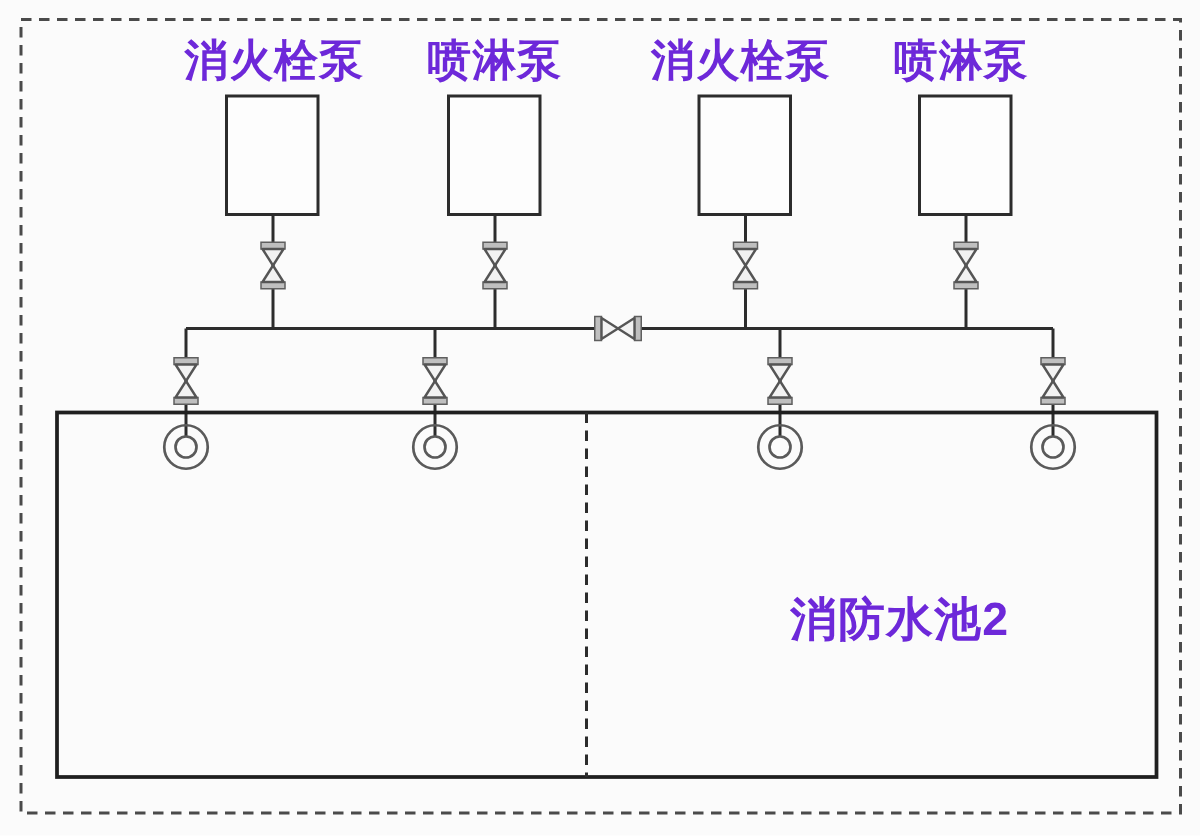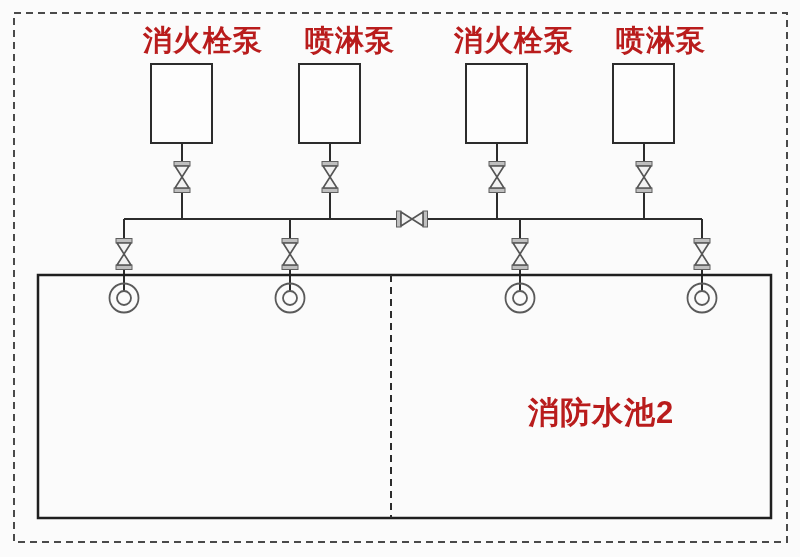--- a/index.html
+++ b/index.html
@@ -21,23 +21,22 @@
   .outerborder { stroke: #4a4a4a; stroke-width: 2;   stroke-dasharray: 7 5; fill: none; }
   .flange      { fill: #bfbfbf; stroke: #5f5f5f; stroke-width: 1; }
   .wedge       { fill: #f2f2f2; stroke: #555555; stroke-width: 1.6; stroke-linejoin: round; }
   .suction     { stroke: #5a5a5a; stroke-width: 1.8; fill: none; }
 
   
   .label {
     position: absolute;
     transform: translateX(-50%);
     white-space: nowrap;
-    color: #b91c1c;
+    color: #6d28d9;
     font-weight: 600;
-    margin-left: 20px;
   }
   .pump-label { top: 21px;  font-size: 29px; letter-spacing: 1px; }
   .tank-label { top: 392px; font-size: 31px; letter-spacing: 1px; }
 </style>
 </head>
 <body>
 
 <div class="stage">
 
   <svg width="800" height="557" viewBox="0 0 800 557">
@@ -95,15 +94,15 @@
     <use href="#suction-symbol" x="290" y="298"></use>
     <use href="#suction-symbol" x="520" y="298"></use>
     <use href="#suction-symbol" x="702" y="298"></use>
   </svg>
 
   <div class="label pump-label" style="left:183px">消火栓泵</div>
   <div class="label pump-label" style="left:330px">喷淋泵</div>
   <div class="label pump-label" style="left:494px">消火栓泵</div>
   <div class="label pump-label" style="left:641px">喷淋泵</div>
 
-  <div class="label tank-label" style="left:581px">消防水池2</div>
+  <div class="label tank-label" style="left:600px">消防水池2</div>
 
 </div>
 
 </body></html>

